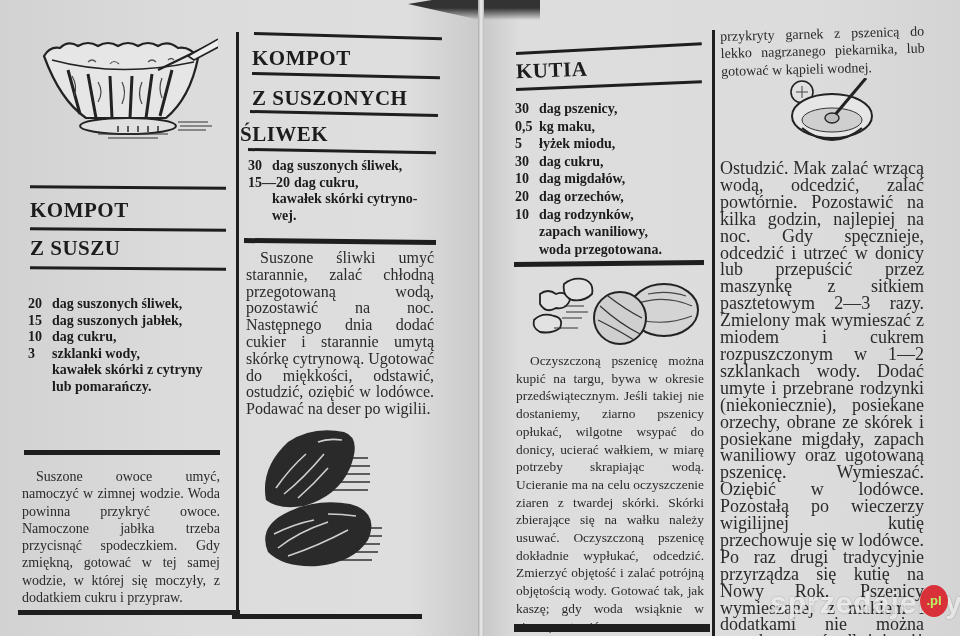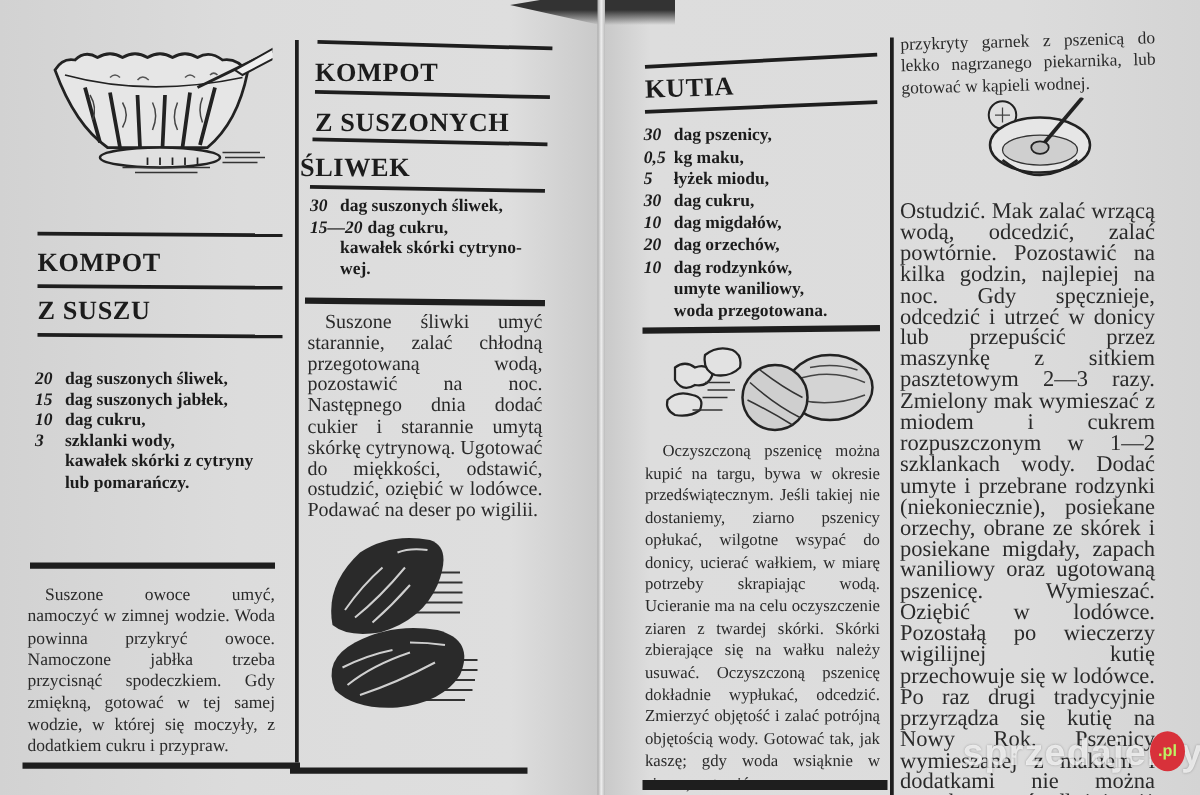--- a/index.html
+++ b/index.html
@@ -8,21 +8,21 @@
   .page-left{left:0;width:480px;background:linear-gradient(90deg,#d2d2d2 0%,#dcdcdc 40%,#dedede 85%,#c9c9c9 100%);}
   .page-right{left:482px;width:478px;background:linear-gradient(90deg,#c8c8c8 0%,#dddddd 8%,#dcdcdc 70%,#d4d4d4 100%);}
   .corner-shadow{position:absolute;top:0;left:300px;width:240px;height:20px;background:linear-gradient(180deg,#333 0%,#333 40%,rgba(0,0,0,0) 100%);clip-path:polygon(55% 0,100% 0,100% 100%,75% 100%,45% 20%);}
   .gutter{position:absolute;left:478px;top:0;width:6px;height:636px;background:linear-gradient(90deg,#aaa,#eee,#bbb);}
   .abs{position:absolute;}
   .rule{position:absolute;background:#1e1e1e;}
   .vrule{position:absolute;background:#1e1e1e;width:3px;}
   .title{position:absolute;font-weight:bold;font-size:21px;letter-spacing:0.5px;white-space:nowrap;}
   .ing{position:absolute;font-weight:bold;font-size:14px;line-height:16.6px;}
   .ing .row{display:flex;white-space:nowrap;}
-  .ing .qty{display:inline-block;min-width:24px;font-style:italic;}
+  .ing .qty{display:inline-block;min-width:24px;}
   .ing .cont{padding-left:24px;}
   .body{position:absolute;font-size:14px;line-height:17.3px;text-align:justify;color:#2a2a2a;}
   .body p{margin:0;text-indent:14px;}
   .body p.noind{text-indent:0;}
   .watermark{position:absolute;left:770px;top:586px;font-family:"Liberation Sans","DejaVu Sans",sans-serif;font-size:30px;font-weight:bold;color:rgba(255,255,255,0.75);letter-spacing:1px;text-shadow:0 0 2px rgba(0,0,0,0.3);}
   .wm-badge{position:absolute;left:920px;top:585px;width:28px;height:32px;border-radius:50%;background:#d8313a;color:#bef264;font-family:"Liberation Sans","DejaVu Sans",sans-serif;font-weight:bold;font-size:13px;text-align:center;line-height:32px;}
 </style>
 </head>
 <body>
 
@@ -156,21 +156,21 @@
     </div>
   <div class="row">
       <span class="qty">20</span>
       <span>dag orzechów,</span>
     </div>
   <div class="row">
       <span class="qty">10</span>
       <span>dag rodzynków,</span>
     </div>
   <div class="row cont">
-      <span>umyte waniliowy,</span>
+      <span>zapach waniliowy,</span>
     </div>
   <div class="row cont">
       <span>woda przegotowana.</span>
     </div>
 </div>
 
 <div class="rule" style="left:514px;top:262px;width:190px;height:5px;transform:rotate(-0.6deg);transform-origin:left;"></div>
 
 <svg class="abs" style="left:524px;top:276px;" width="180" height="72" viewBox="0 0 180 72">
   <path d="M16 18 q8 -6 16 0 q10 -4 14 6 q-4 10 -14 8 q-10 6 -16 -4 Z" fill="#e2e2e2" stroke="#222" stroke-width="1.8"></path>

